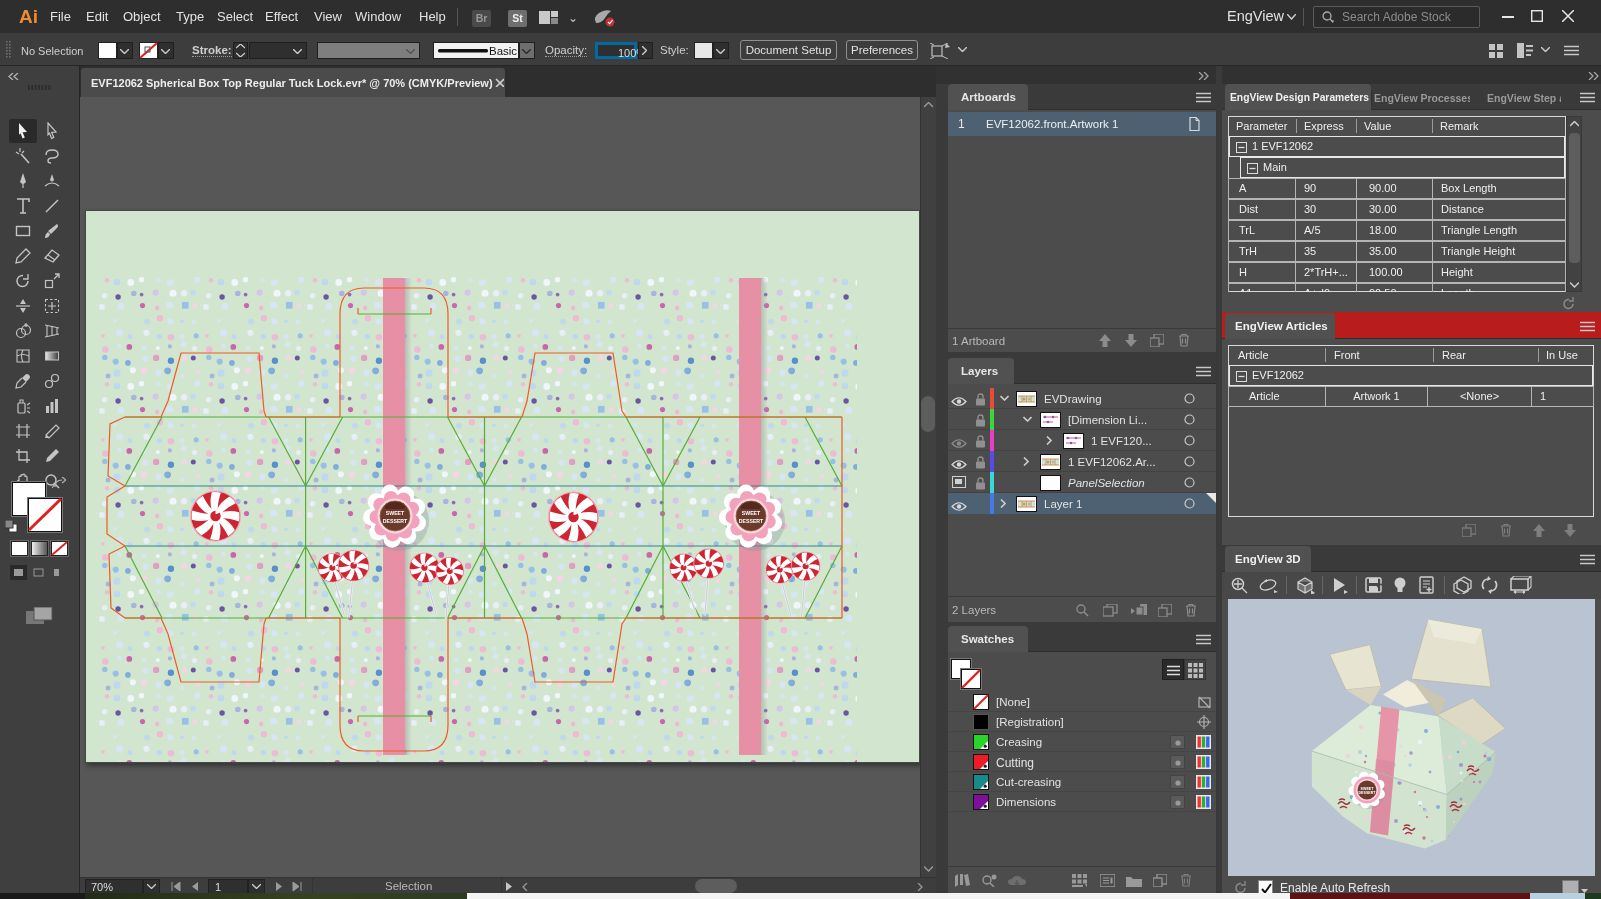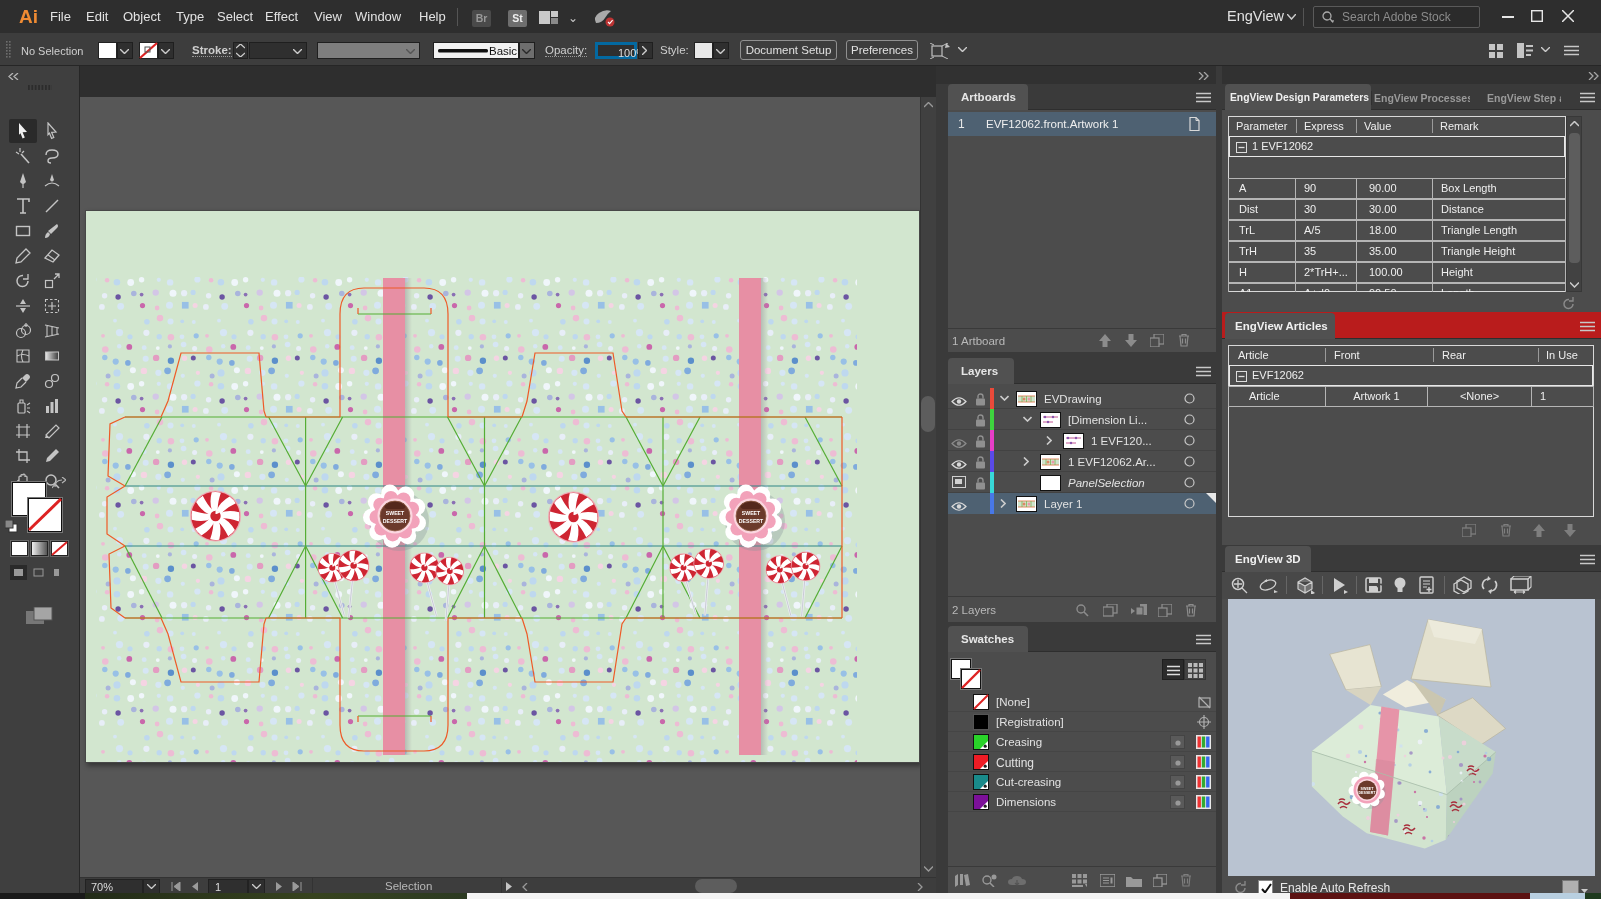--- a/index.html
+++ b/index.html
@@ -316,20 +316,26 @@
         <rect width="17" height="15" fill="none"></rect>
         <rect x="4" y="4" width="5" height="7" fill="#999"></rect>
       </svg>
       <svg style="position:absolute;left:26px;top:541px" width="28" height="20" viewBox="0 0 28 20">
         <rect x="0" y="4" width="18" height="13" fill="#777"></rect>
         <rect x="8" y="0" width="18" height="13" fill="#a5a5a5" stroke="#555"></rect>
       </svg>
     </div>
     <div class="" style="position:absolute;left:80px;top:66px;width:856px;height:828px;">
       <div class="" style="position:absolute;left:0px;top:0px;width:856px;height:31px;background:#2e2e2e"></div>
+      <div class="" style="position:absolute;left:1px;top:2px;width:424px;height:29px;background:#4b4b4b;border-radius:3px 3px 0 0">
+        <div style="position:absolute;left:10px;top:9px;font-size:11px;color:#ededed;font-weight:bold;white-space:nowrap;">EVF12062 Spherical Box Top Regular Tuck Lock.evr* @ 70% (CMYK/Preview)</div>
+        <svg style="position:absolute;left:414px;top:10px" width="9" height="9" viewBox="0 0 9 9">
+          <path d="M1,1 L9,9 M9,1 L1,9" stroke="#cfcfcf" stroke-width="1.6"></path>
+        </svg>
+      </div>
       <div class="" style="position:absolute;left:0px;top:31px;width:856px;height:780px;background:#575757"></div>
       <div class="" style="position:absolute;left:5px;top:144px;width:835px;height:553px;background:#d2e6cf;border:1px solid #474747;box-shadow:2px 3px 5px rgba(0,0,0,0.4)"></div>
       <div style="position:absolute;left:6px;top:145px;width:833px;height:551px"><svg width="833" height="551" viewBox="0 0 833 551">
 <defs>
             <pattern id="dots" width="104" height="104" patternUnits="userSpaceOnUse">
               <circle cx="3.8" cy="7.0" r="1.9" fill="#d6e6f5"></circle>
               <circle cx="29.0" cy="5.6" r="1.9" fill="#d6e6f5"></circle>
               <circle cx="60.9" cy="6.8" r="2.8" fill="#bed8ef"></circle>
               <circle cx="74.0" cy="3.1" r="3.3" fill="#edbcd4"></circle>
               <circle cx="84.5" cy="6.4" r="3.0" fill="#d6e6f5"></circle>
@@ -1102,20 +1108,27 @@
           <div style="position:absolute;left:212px;top:4px;font-size:11px;color:#efefef;font-weight:normal;white-space:nowrap;">Remark</div>
           <div class="" style="position:absolute;left:68px;top:3px;width:1px;height:14px;background:#9a9a9a"></div>
           <div class="" style="position:absolute;left:128px;top:3px;width:1px;height:14px;background:#9a9a9a"></div>
           <div class="" style="position:absolute;left:204px;top:3px;width:1px;height:14px;background:#9a9a9a"></div>
           <div class="" style="position:absolute;left:1px;top:20px;width:336px;height:21px;border:1px solid #e8e8e8">
             <svg style="position:absolute;left:6px;top:5px" width="11" height="11" viewBox="0 0 11 11">
               <rect x="0.5" y="0.5" width="10" height="10" fill="none" stroke="#ddd"></rect>
               <path d="M2.5,5.5 H8.5" stroke="#ddd" stroke-width="1.3"></path>
             </svg>
             <div style="position:absolute;left:22px;top:3px;font-size:11px;color:#efefef;font-weight:normal;white-space:nowrap;">1 EVF12062</div>
+          </div>
+          <div class="" style="position:absolute;left:12px;top:41px;width:325px;height:21px;border:1px solid #e8e8e8">
+            <svg style="position:absolute;left:6px;top:5px" width="11" height="11" viewBox="0 0 11 11">
+              <rect x="0.5" y="0.5" width="10" height="10" fill="none" stroke="#ddd"></rect>
+              <path d="M2.5,5.5 H8.5" stroke="#ddd" stroke-width="1.3"></path>
+            </svg>
+            <div style="position:absolute;left:22px;top:3px;font-size:11px;color:#efefef;font-weight:normal;white-space:nowrap;">Main</div>
           </div>
           <div class="" style="position:absolute;left:0px;top:62px;width:338px;height:21px;">
             <div class="" style="position:absolute;left:0px;top:0px;width:68px;height:21px;border:1px solid #b5b5b5">
               <div style="position:absolute;left:10px;top:3px;font-size:11px;color:#efefef;font-weight:normal;white-space:nowrap;">A</div>
             </div>
             <div class="" style="position:absolute;left:67px;top:0px;width:62px;height:21px;border:1px solid #b5b5b5">
               <div style="position:absolute;left:8px;top:3px;font-size:11px;color:#efefef;font-weight:normal;white-space:nowrap;">90</div>
             </div>
             <div class="" style="position:absolute;left:128px;top:0px;width:77px;height:21px;border:1px solid #b5b5b5">
               <div style="position:absolute;left:12px;top:3px;font-size:11px;color:#efefef;font-weight:normal;white-space:nowrap;">90.00</div>

